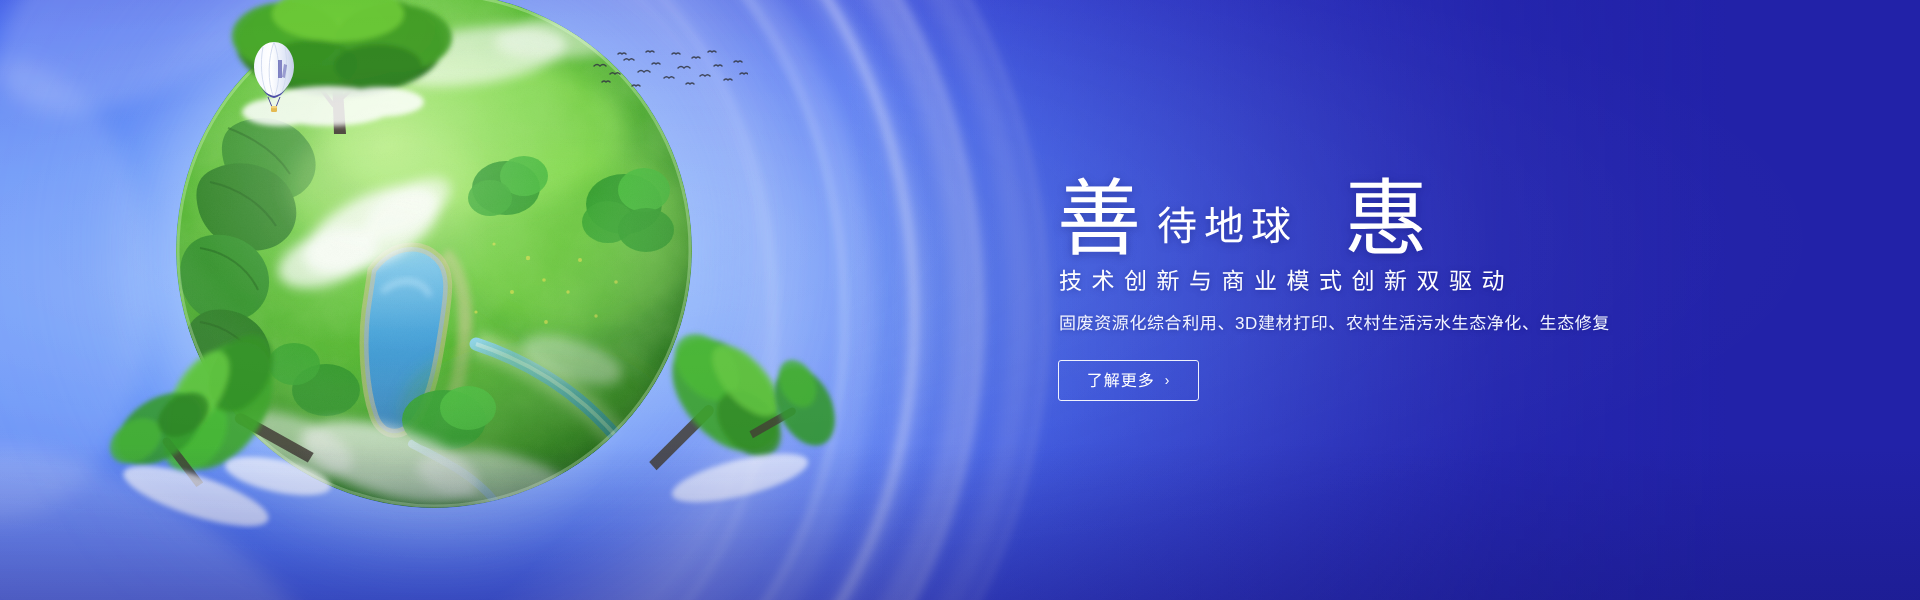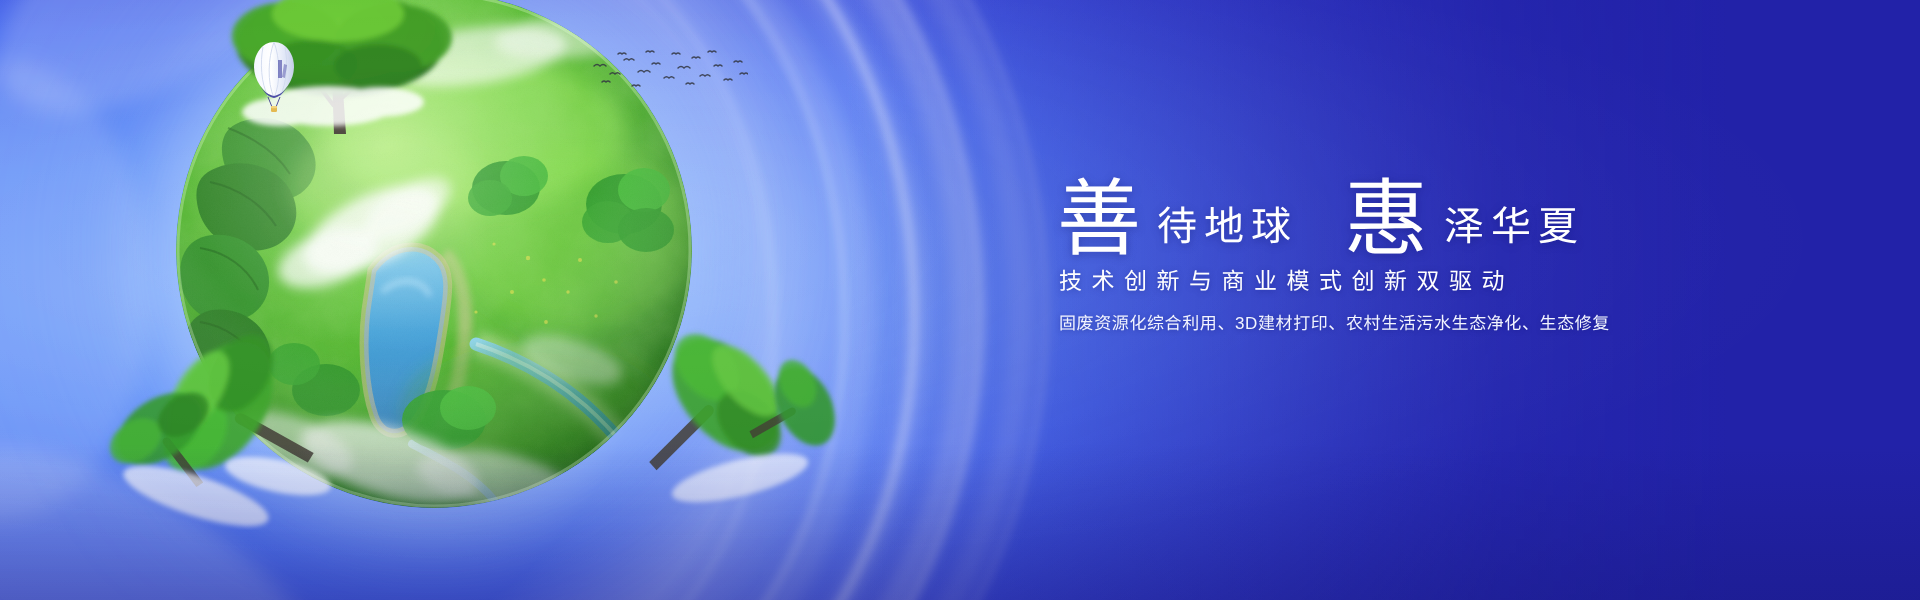--- a/index.html
+++ b/index.html
@@ -495,24 +495,27 @@
 
   <div class="content">
 
     <h1 class="headline">
       <span class="hl-phrase">
         <span class="hl-big">善</span>
         <span class="hl-small">待地球</span>
       </span>
       <span class="hl-phrase">
         <span class="hl-big">惠</span>
-        <span class="hl-small">泽华夏</span>
       </span>
     </h1>
 
     <div class="subtitle">技术创新与商业模式创新双驱动</div>
 
     <div class="desc">固废资源化综合利用、3D建材打印、农村生活污水生态净化、生态修复</div>
 
+    <a href="#" class="cta">
+      <span class="cta-label">了解更多</span>
+      <span class="cta-arrow">›</span>
+    </a>
 
   </div>
 
 </div>
 
 </body></html>

